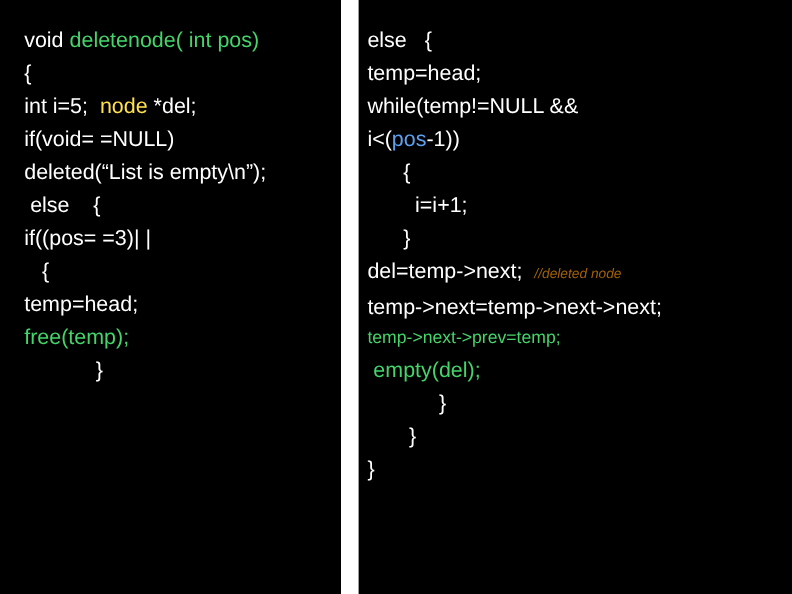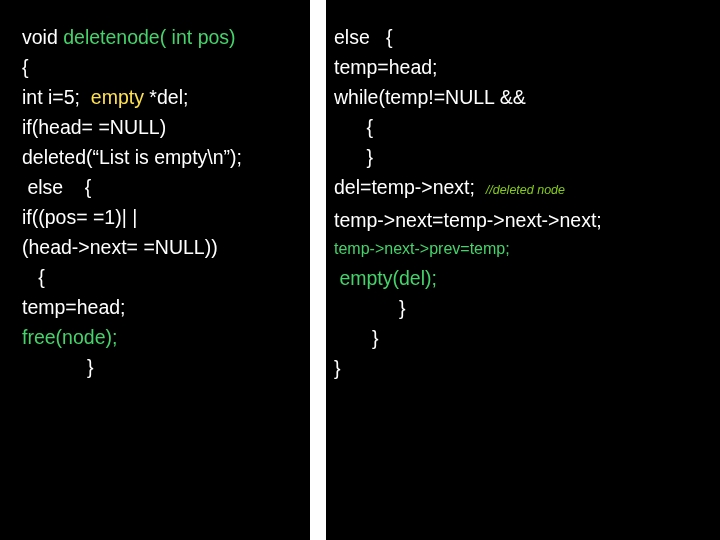--- a/index.html
+++ b/index.html
@@ -57,52 +57,53 @@
   .kw-green {
     color: #44d46a;
   }
   .kw-yellow {
     color: #ffe14d;
   }
   .kw-blue {
     color: #5ea0f0;
   }
   .comment {
-    color: #84cc16;
+    color: #a16207;
     font-size: 12.5px;
     font-style: italic;
   }
 </style>
 </head>
 <body>
 
 <div class="slide">
 
   <div class="col col-left">
       <div class="line"><span>void </span><span class="kw-green">deletenode( int pos)</span></div>
       <div class="line"><span>{</span></div>
-      <div class="line"><span>int i=5;  </span><span class="kw-yellow">empty</span><span> *del;</span></div>
-      <div class="line"><span>if(head= =NULL)</span></div>
+      <div class="line"><span>int i=5;  </span><span class="kw-yellow">node</span><span> *del;</span></div>
+      <div class="line"><span>if(void= =NULL)</span></div>
       <div class="line"><span>deleted(“List is empty\n”);</span></div>
       <div class="line"><span> else    {</span></div>
-      <div class="line"><span>if((pos= =1)| |</span></div>
-      <div class="line"><span>(head-&gt;next= =NULL))</span></div>
+      <div class="line"><span>if((pos= =3)| |</span></div>
       <div class="line"><span>   {</span></div>
       <div class="line"><span>temp=head;</span></div>
-      <div class="line"><span class="kw-green">free(node);</span></div>
+      <div class="line"><span class="kw-green">free(temp);</span></div>
       <div class="line"><span>            }</span></div>
     </div>
 
   <div class="divider"></div>
 
   <div class="col col-right">
       <div class="line"><span>else   {</span></div>
       <div class="line"><span>temp=head;</span></div>
       <div class="line"><span>while(temp!=NULL &amp;&amp; </span></div>
+      <div class="line"><span>i&lt;(</span><span class="kw-blue">pos</span><span>-1))</span></div>
       <div class="line"><span>      {</span></div>
+      <div class="line"><span>        i=i+1;</span></div>
       <div class="line"><span>      }</span></div>
       <div class="line"><span>del=temp-&gt;next;  </span><span class="comment">//deleted node</span></div>
       <div class="line"><span>temp-&gt;next=temp-&gt;next-&gt;next;</span></div>
       <div class="line small"><span class="kw-green">temp-&gt;next-&gt;prev=temp;</span></div>
       <div class="line"><span class="kw-green"> empty(del);</span></div>
       <div class="line"><span>            }</span></div>
       <div class="line"><span>       }</span></div>
       <div class="line"><span>}</span></div>
     </div>
 

